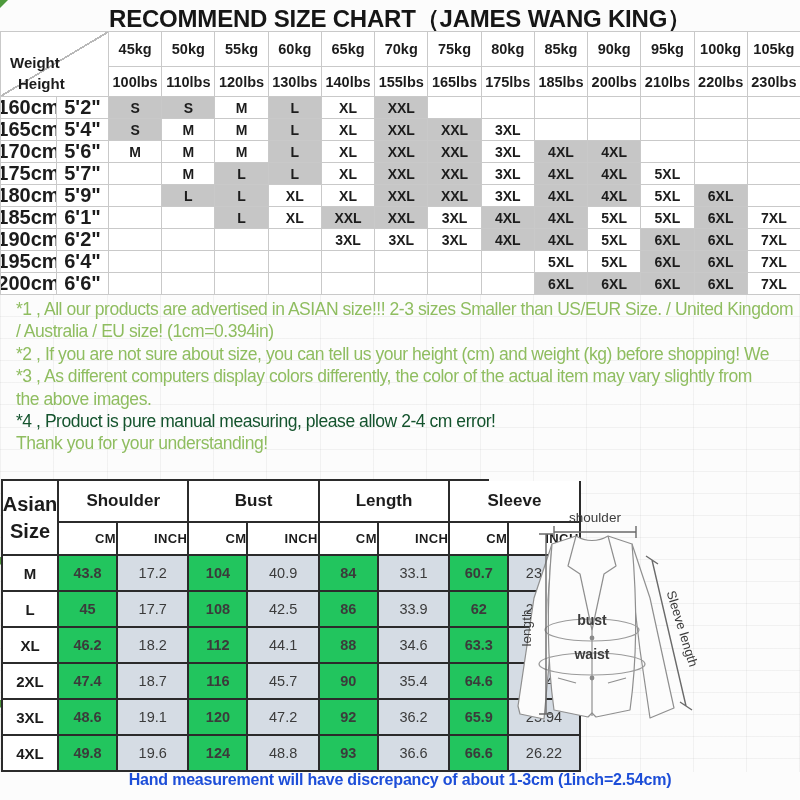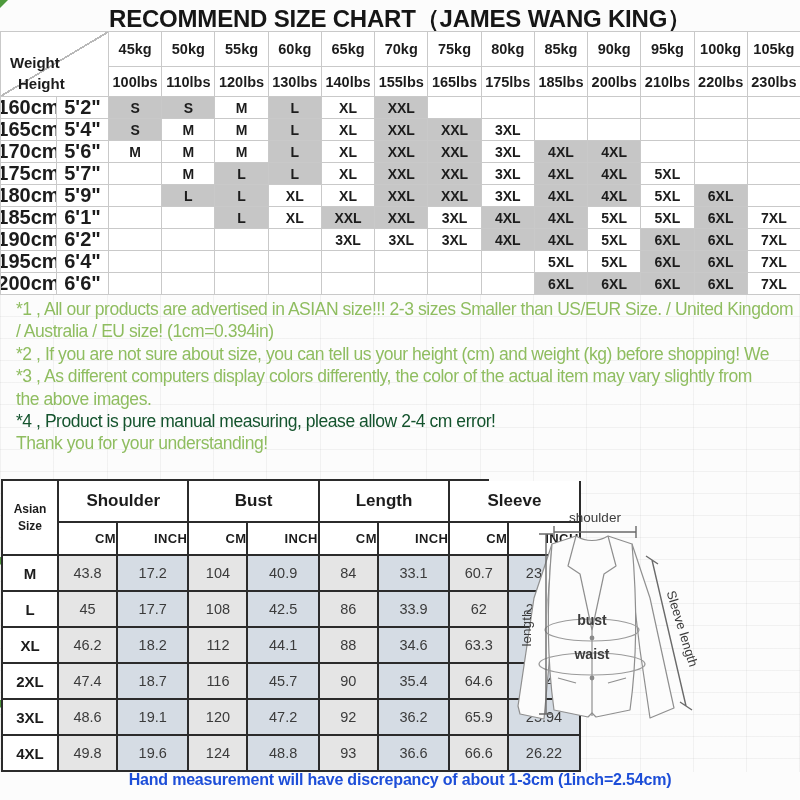--- a/index.html
+++ b/index.html
@@ -43,23 +43,23 @@
   #measure-table{position:absolute;left:1px;top:479px;width:486px;display:grid;
     grid-template-columns:56px repeat(8,1fr);
     grid-template-rows:42px 33px repeat(6,36px);
     border-top:2px solid #2b2b2b;border-left:2px solid #2b2b2b;background:#fff;}
   .mc{border-right:2px solid #2b2b2b;border-bottom:2px solid #2b2b2b;
       display:flex;align-items:center;justify-content:center;color:#1c1c1c;background:#fff;}
   .mh{font-weight:700;font-size:17px;}
   .mu{font-weight:700;font-size:13px;letter-spacing:.4px;padding-left:36px;}
   .msz{font-weight:700;font-size:15px;}
   .mv{font-size:14.5px;font-weight:400;color:#3b3b3b;}
-  .mv.cm{background:#e5e5e5;}
+  .mv.cm{background:#22c55e;font-weight:bold;}
   .mv.inch{background:#d5dce4;}
-  #m-corner{grid-column:1;grid-row:1/3;font-weight:700;font-size:12px;text-align:center;
+  #m-corner{grid-column:1;grid-row:1/3;font-weight:700;font-size:20px;text-align:center;
             line-height:1.35;padding:0 5px;}
 
   
   #footer{position:absolute;left:0;top:771px;width:800px;text-align:center;
           font-size:16px;font-weight:600;color:#1d4ed8;letter-spacing:-0.2px;}
 
   
   .gtri{position:absolute;width:0;height:0;border-top:8px solid #4e9a3c;border-right:8px solid transparent;}
 
   #jacket{position:absolute;left:500px;top:478px;}

